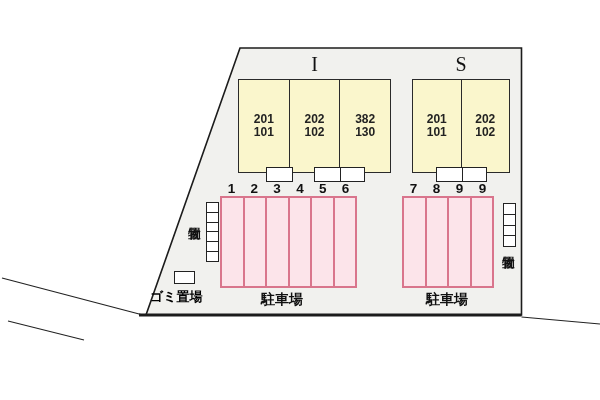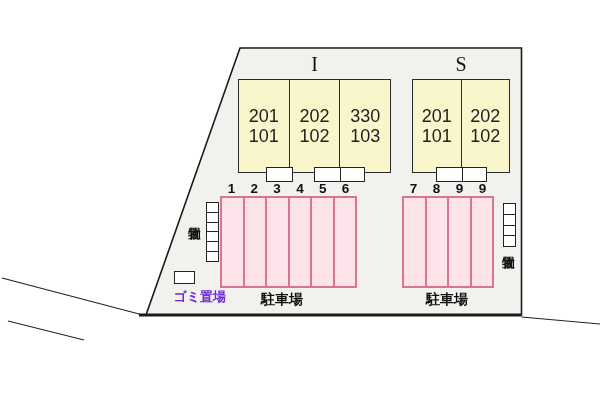--- a/index.html
+++ b/index.html
@@ -23,21 +23,21 @@
     border:1.6px solid #2a2a2a;
     display:flex;flex-direction:row;
     z-index:3;
   }
   .unit{
     flex:1;display:flex;align-items:center;justify-content:center;
     border-left:1.2px solid #2a2a2a;
   }
   .unit:first-child{border-left:none;}
   .unit-label{
-    text-align:center;font-weight:normal;font-size:18px;line-height:1.12;color:#222;
+    text-align:center;font-weight:bold;font-size:12px;line-height:1.12;color:#222;
   }
   .building-name{
     text-align:center;font-family:"Liberation Serif","DejaVu Serif",serif;
     font-size:20px;color:#111;z-index:3;
   }
   .porch{
     background:#ffffff;border:1.5px solid #222;z-index:5;
   }
 
   
@@ -62,21 +62,21 @@
     width:11px;height:9px;background:#ffffff;border:1.2px solid #222;margin-top:-1.2px;
   }
   .storage-box:first-child{margin-top:0;}
   .v-label{
     writing-mode:vertical-rl;text-orientation:upright;
     font-weight:bold;font-size:12.5px;line-height:1;color:#111;z-index:3;
   }
 
   
   .garbage-rect{background:#ffffff;border:1.4px solid #222;z-index:3;}
-  .garbage-label{font-weight:bold;font-size:13px;text-align:right;color:#6d28d9;z-index:3;}
+  .garbage-label{font-weight:bold;font-size:13px;text-align:left;color:#000000;z-index:3;}
 </style>
 </head>
 <body>
 
 <div class="canvas">
 
   <svg class="layer" width="600" height="400" viewBox="0 0 600 400">
     <polygon points="240,48 521.5,48 521.5,315 146,315" style="fill:var(--site-fill);stroke:var(--outline);stroke-width:1.6"></polygon>
     <line x1="139" y1="315" x2="521.5" y2="315" style="stroke:var(--outline);stroke-width:3.2"></line>
     <line x1="2" y1="278" x2="141" y2="314.5" style="stroke:#222;stroke-width:1.2"></line>
@@ -95,22 +95,22 @@
       </div>
     </div>
     <div class="unit">
       <div class="unit-label">
         <span style="display:block">202</span>
         <span style="display:block">102</span>
       </div>
     </div>
     <div class="unit">
       <div class="unit-label">
-        <span style="display:block">330</span>
-        <span style="display:block">103</span>
+        <span style="display:block">382</span>
+        <span style="display:block">130</span>
       </div>
     </div>
   </div>
 
   <div class="abs building" style="left:412px;top:79px;width:98px;height:94px;">
     <div class="unit">
       <div class="unit-label">
         <span style="display:block">201</span>
         <span style="display:block">101</span>
       </div>

